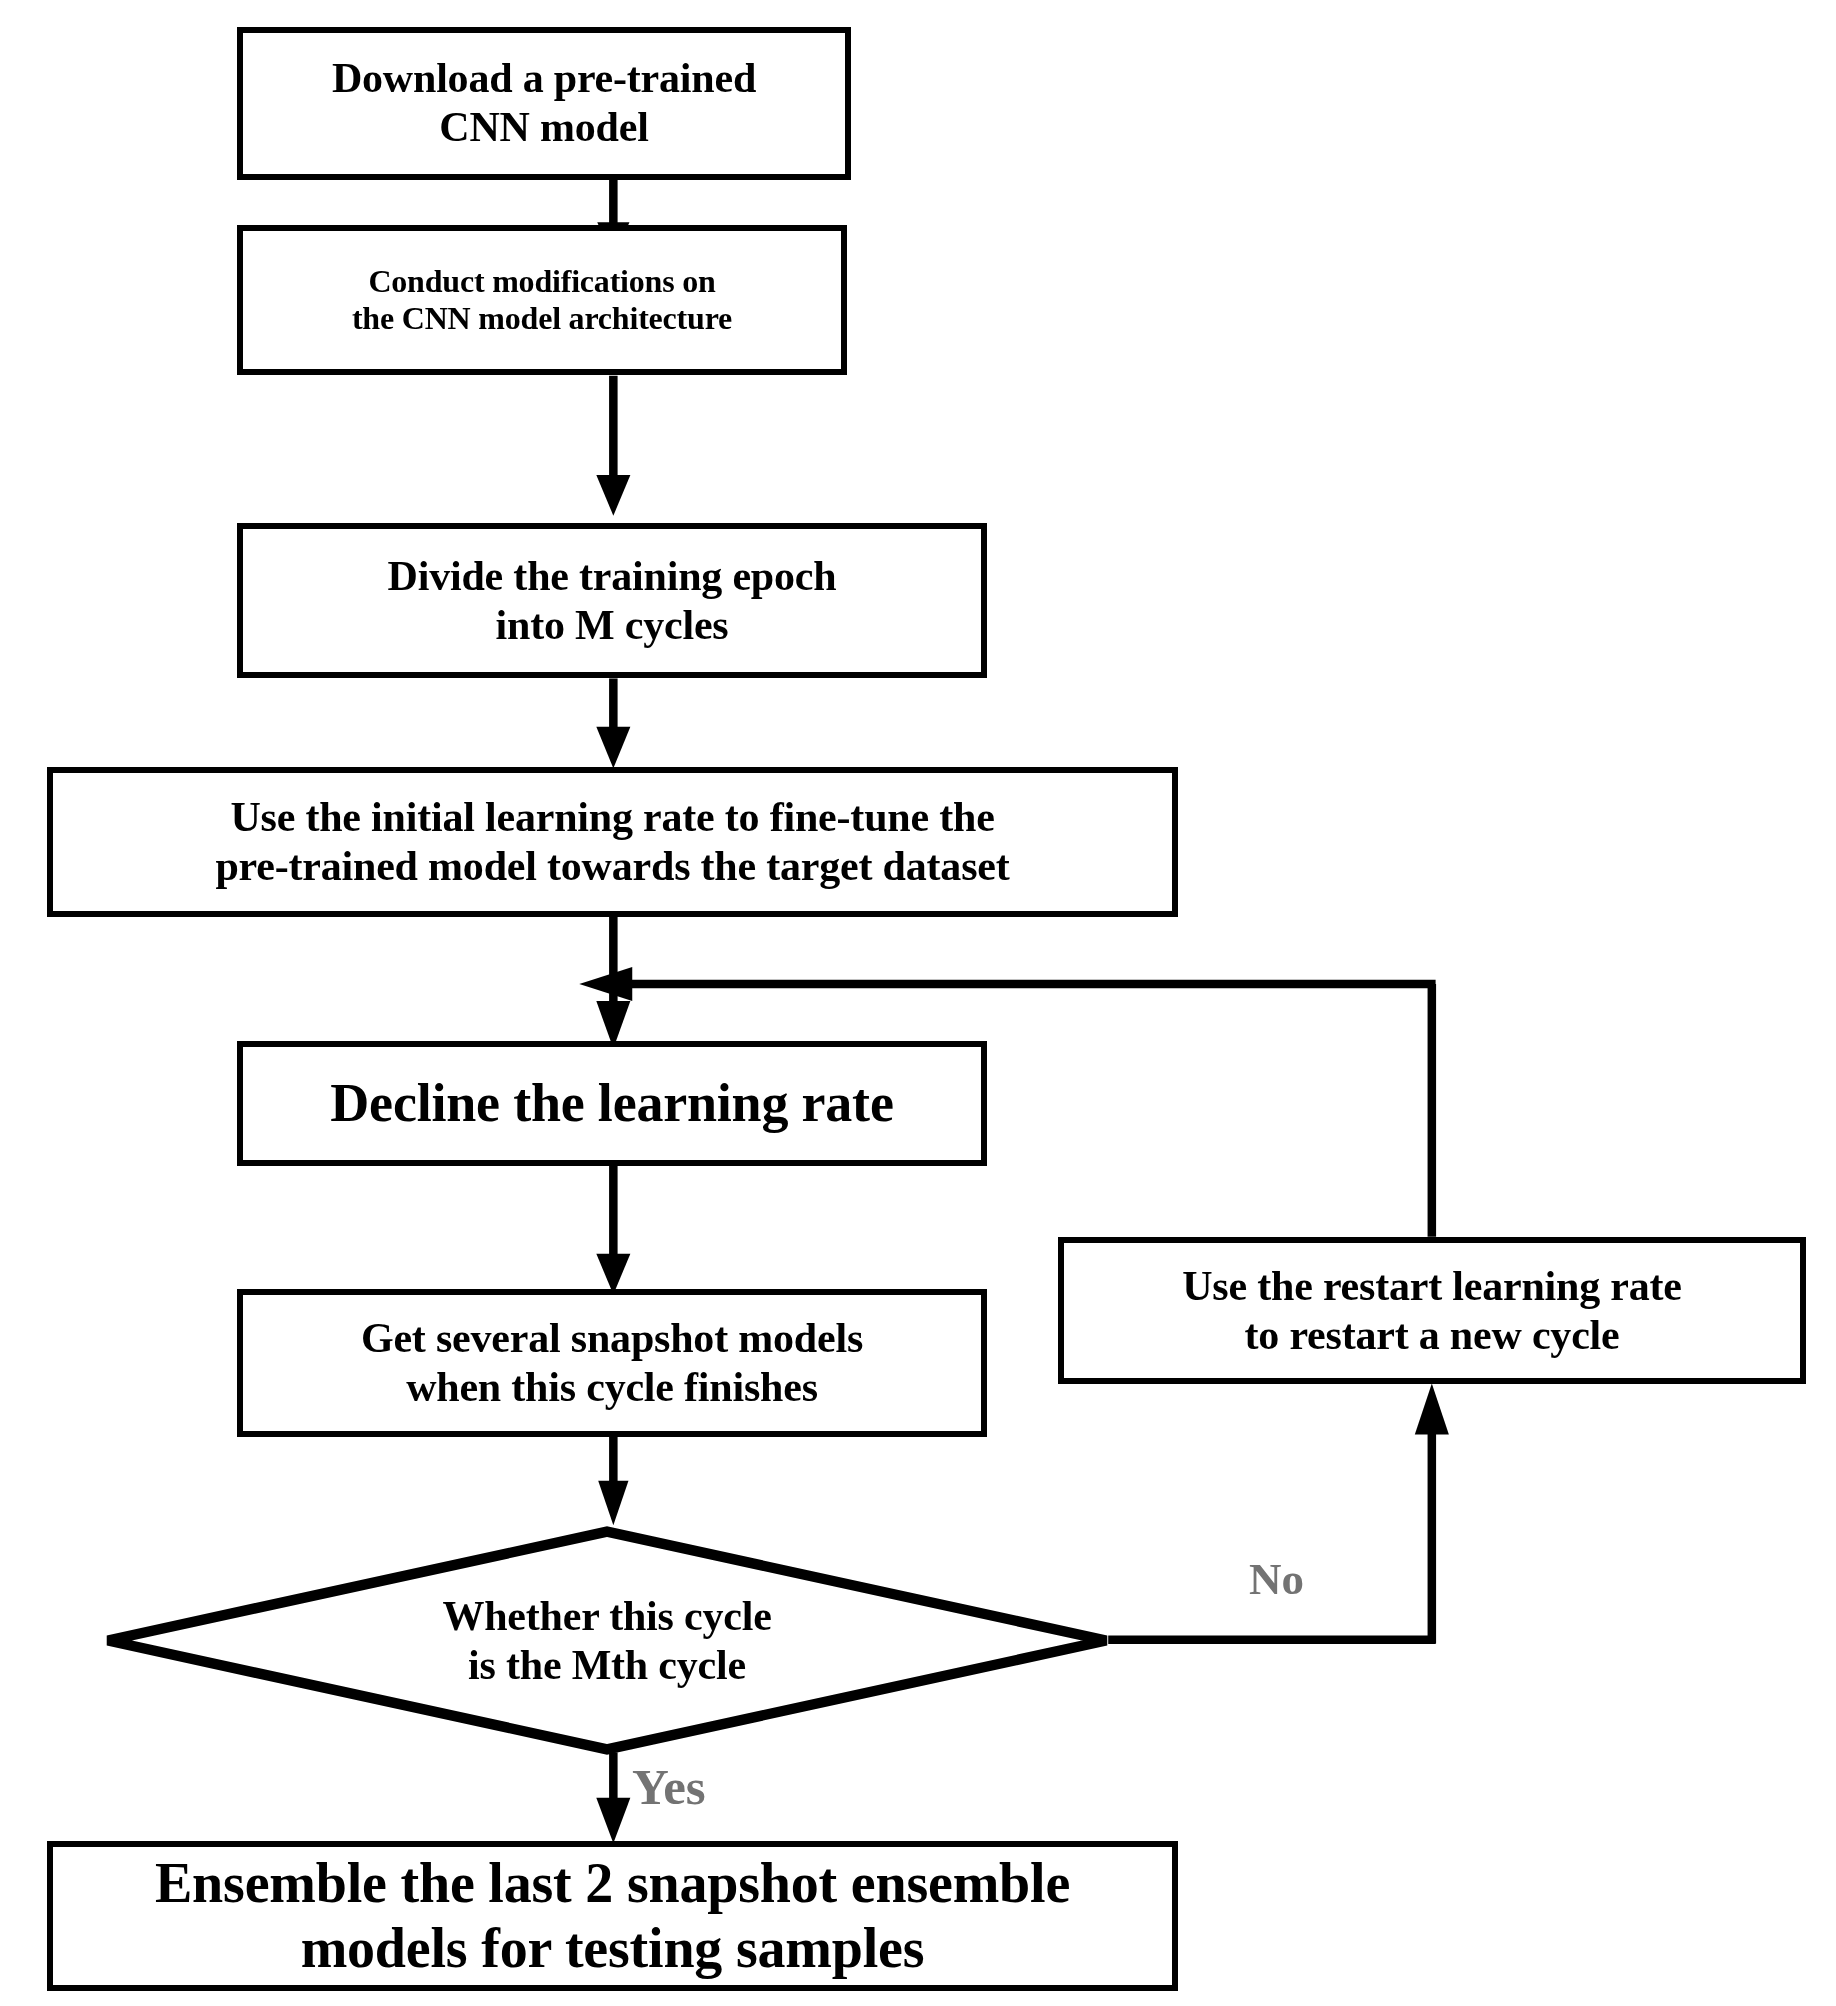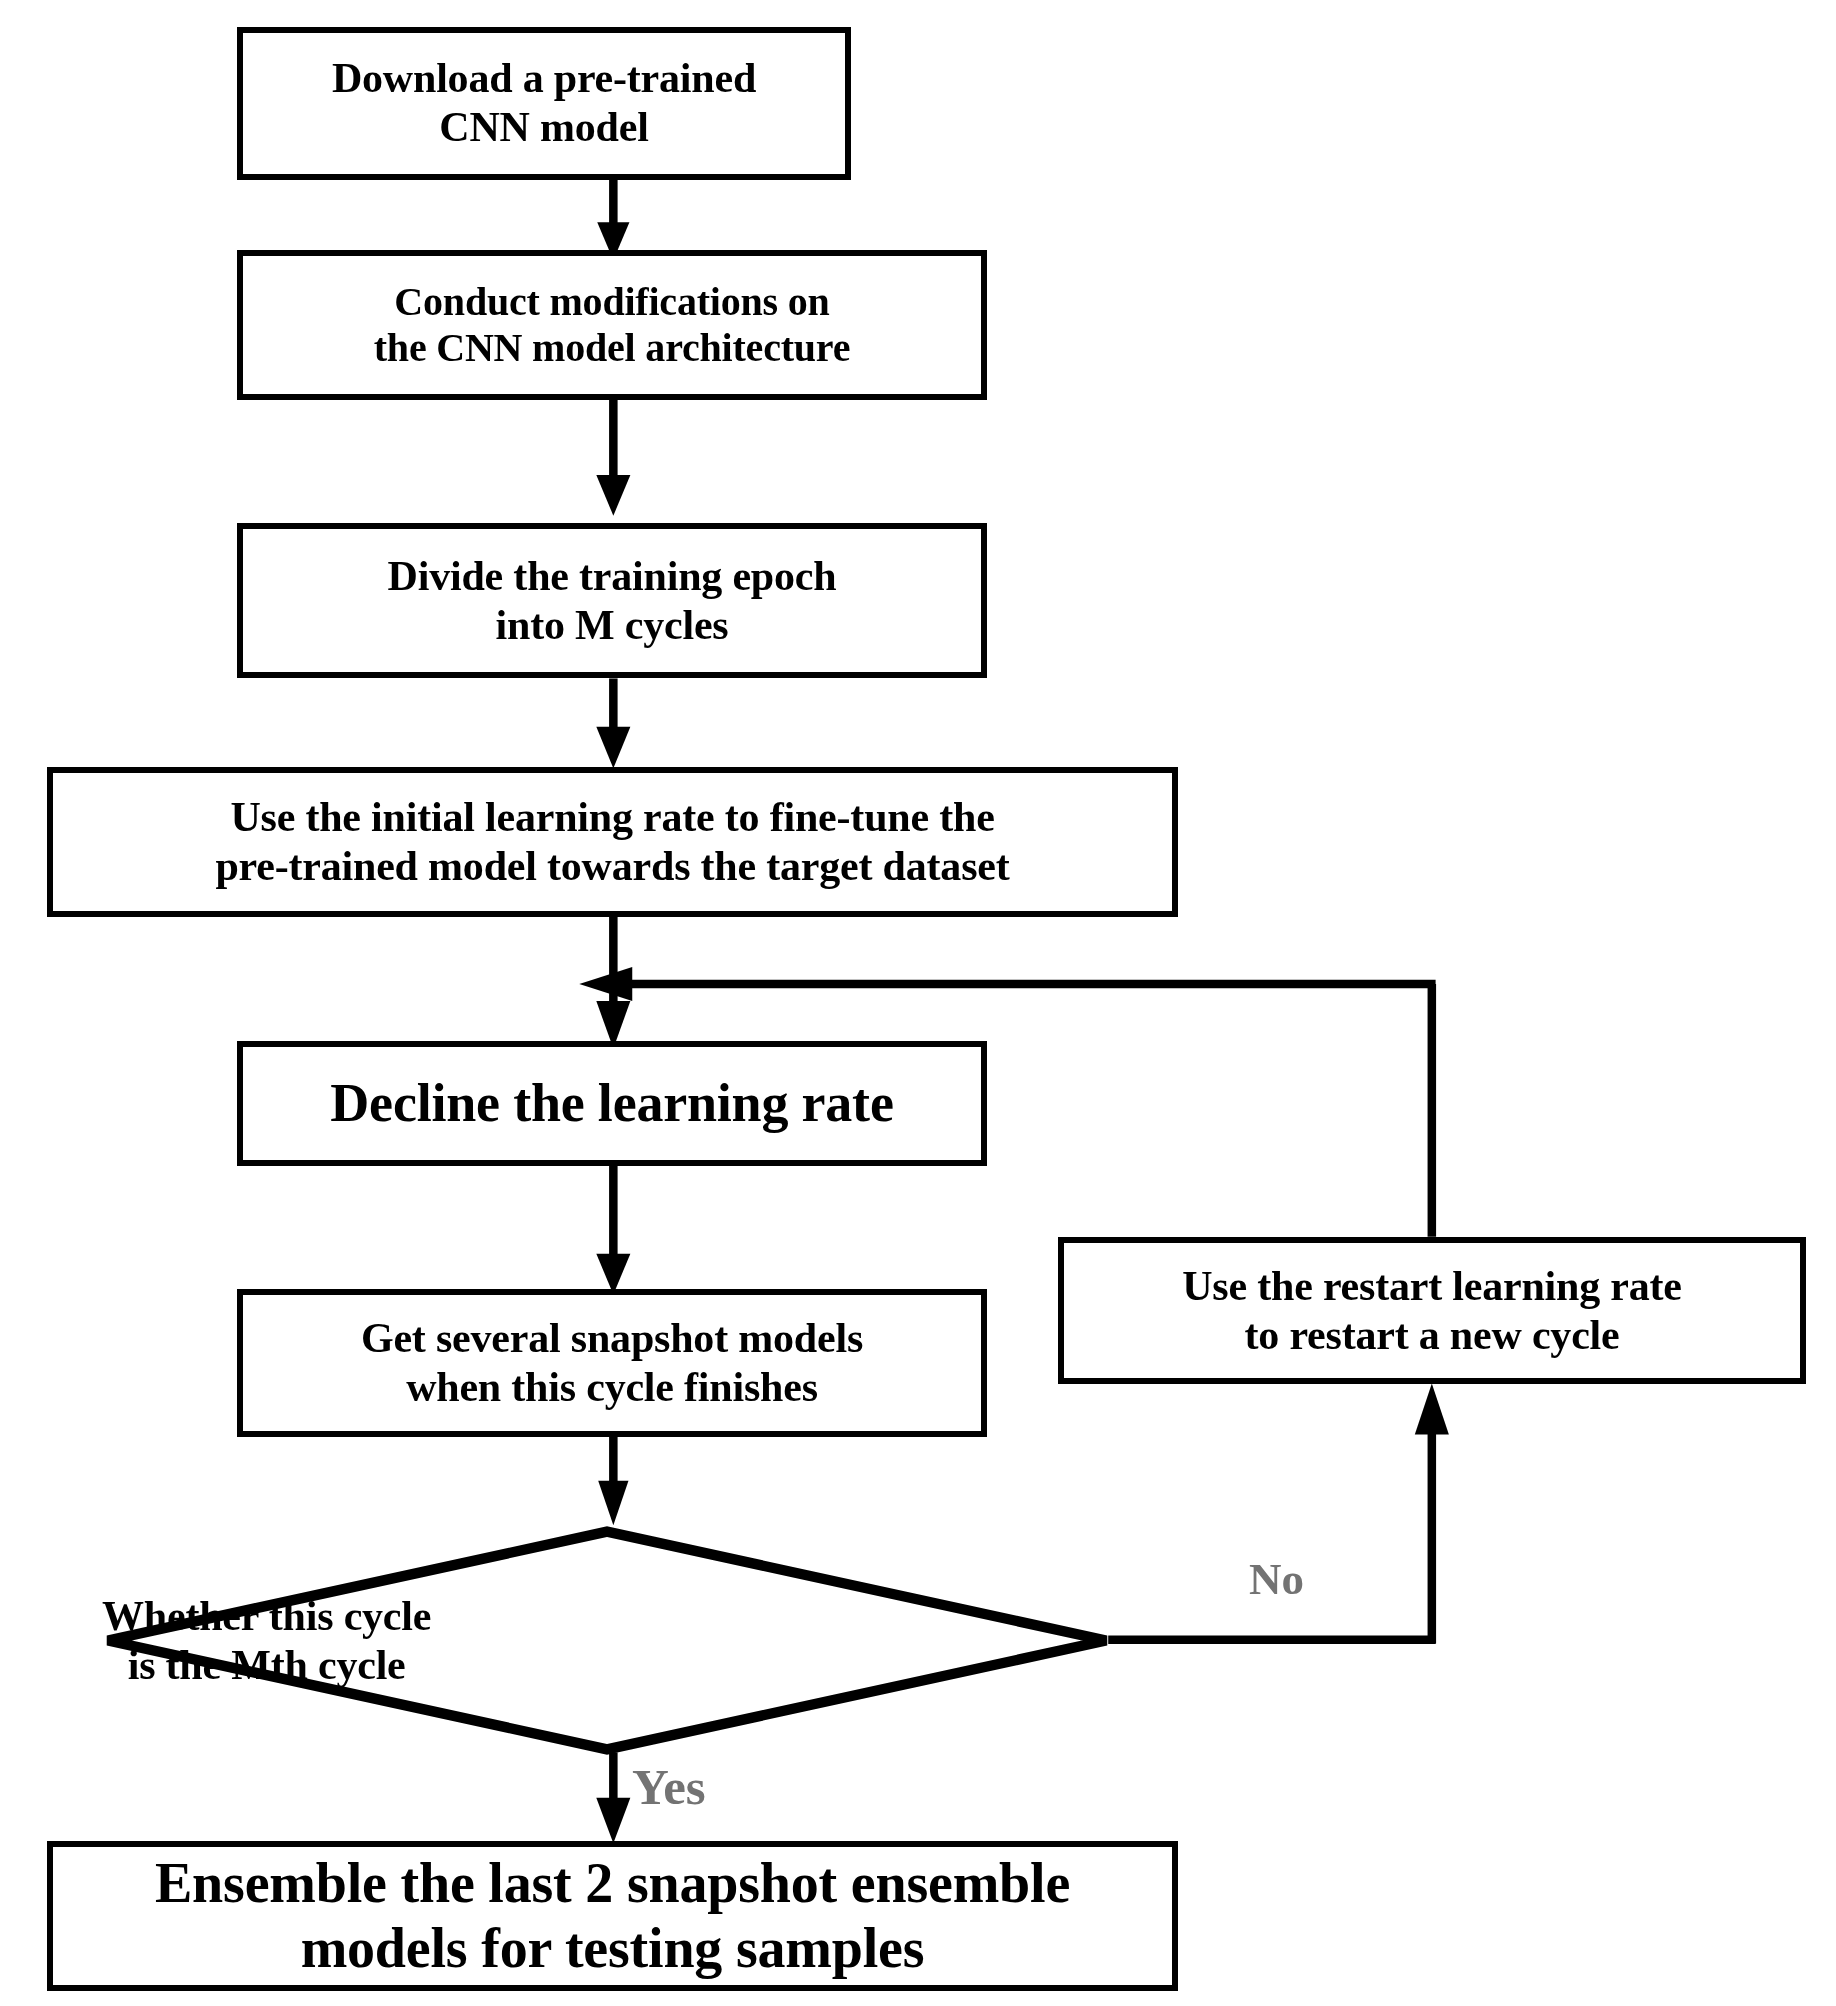--- a/index.html
+++ b/index.html
@@ -49,21 +49,21 @@
     color: #737373;
     font-weight: 700;
     background: transparent;
     line-height: 1;
     white-space: nowrap;
   }
   .diamond-wrap {
     position: absolute;
     display: flex;
     align-items: center;
-    justify-content: flex-start;
+    justify-content: center;
   }
   .diamond-text {
     position: relative;
     z-index: 3;
     text-align: center;
     color: #000000;
     font-weight: 700;
     line-height: 1.16;
     white-space: pre-line;
     letter-spacing: -0.2px;
@@ -135,21 +135,21 @@
       <line x1="648" y1="1852" x2="648" y2="1905" stroke="#000" stroke-width="9"></line>
       <path d="M630,1900 L666,1900 L648,1948 Z" fill="#000"></path>
     </g>
   </svg>
 
   <div class="node" style="left:237px; top:26.5px; width:614px; height:153px; font-size:42px;">
     <span class="node-text">Download a pre-trained
 CNN model</span>
   </div>
 
-  <div class="node" style="left:237px; top:225px; width:750px; height:150px; font-size:40px;margin-top:25px;">
+  <div class="node" style="left:237px; top:225px; width:610px; height:150px; font-size:32px;">
     <span class="node-text">Conduct  modifications on
 the  CNN  model architecture</span>
   </div>
 
   <div class="node" style="left:237px; top:523px; width:750px; height:155px; font-size:42px;">
     <span class="node-text">Divide the training epoch
 into M cycles</span>
   </div>
 
   <div class="node" style="left:47px; top:767px; width:1131px; height:150px; font-size:42px;">

